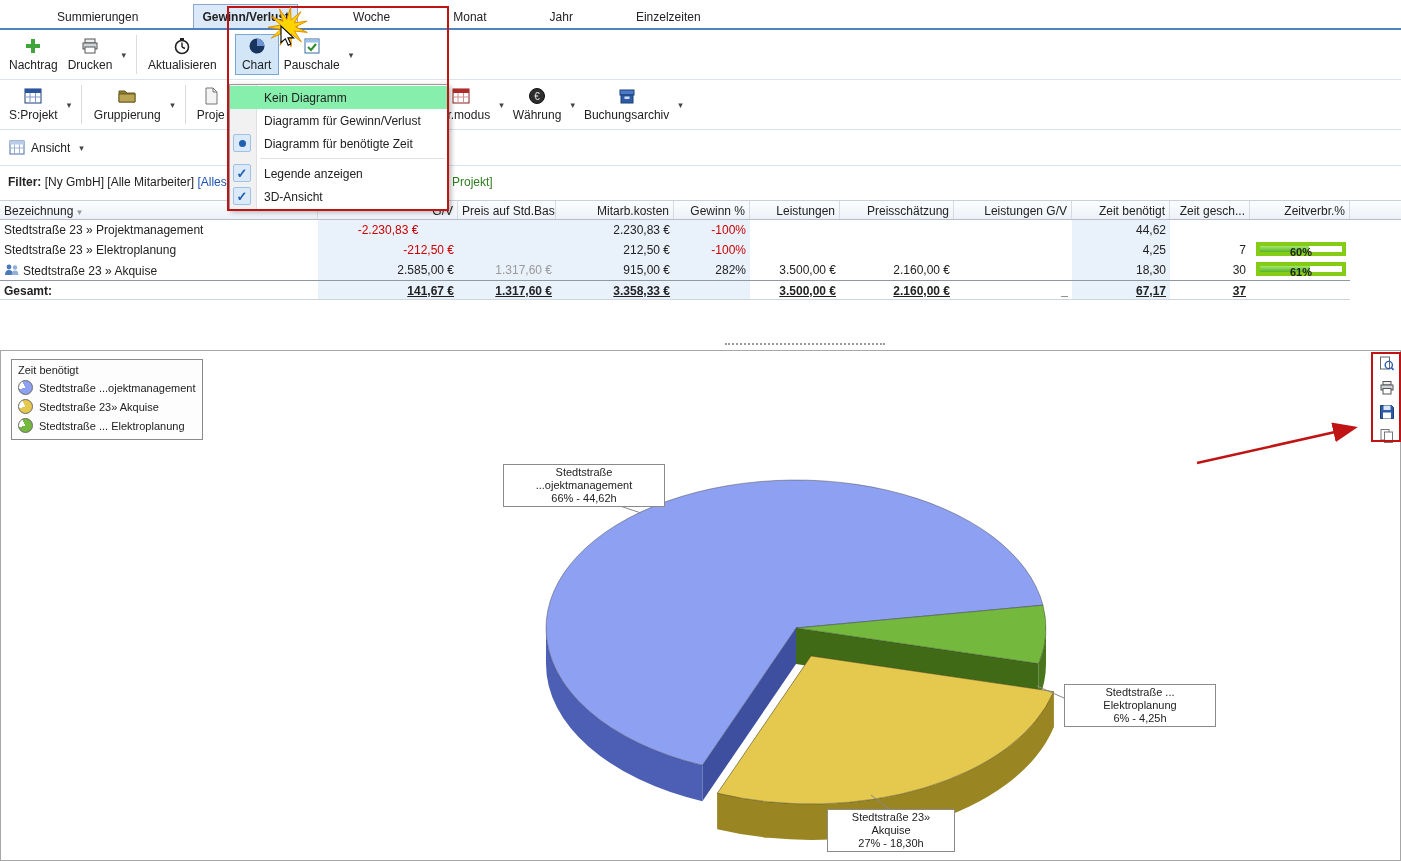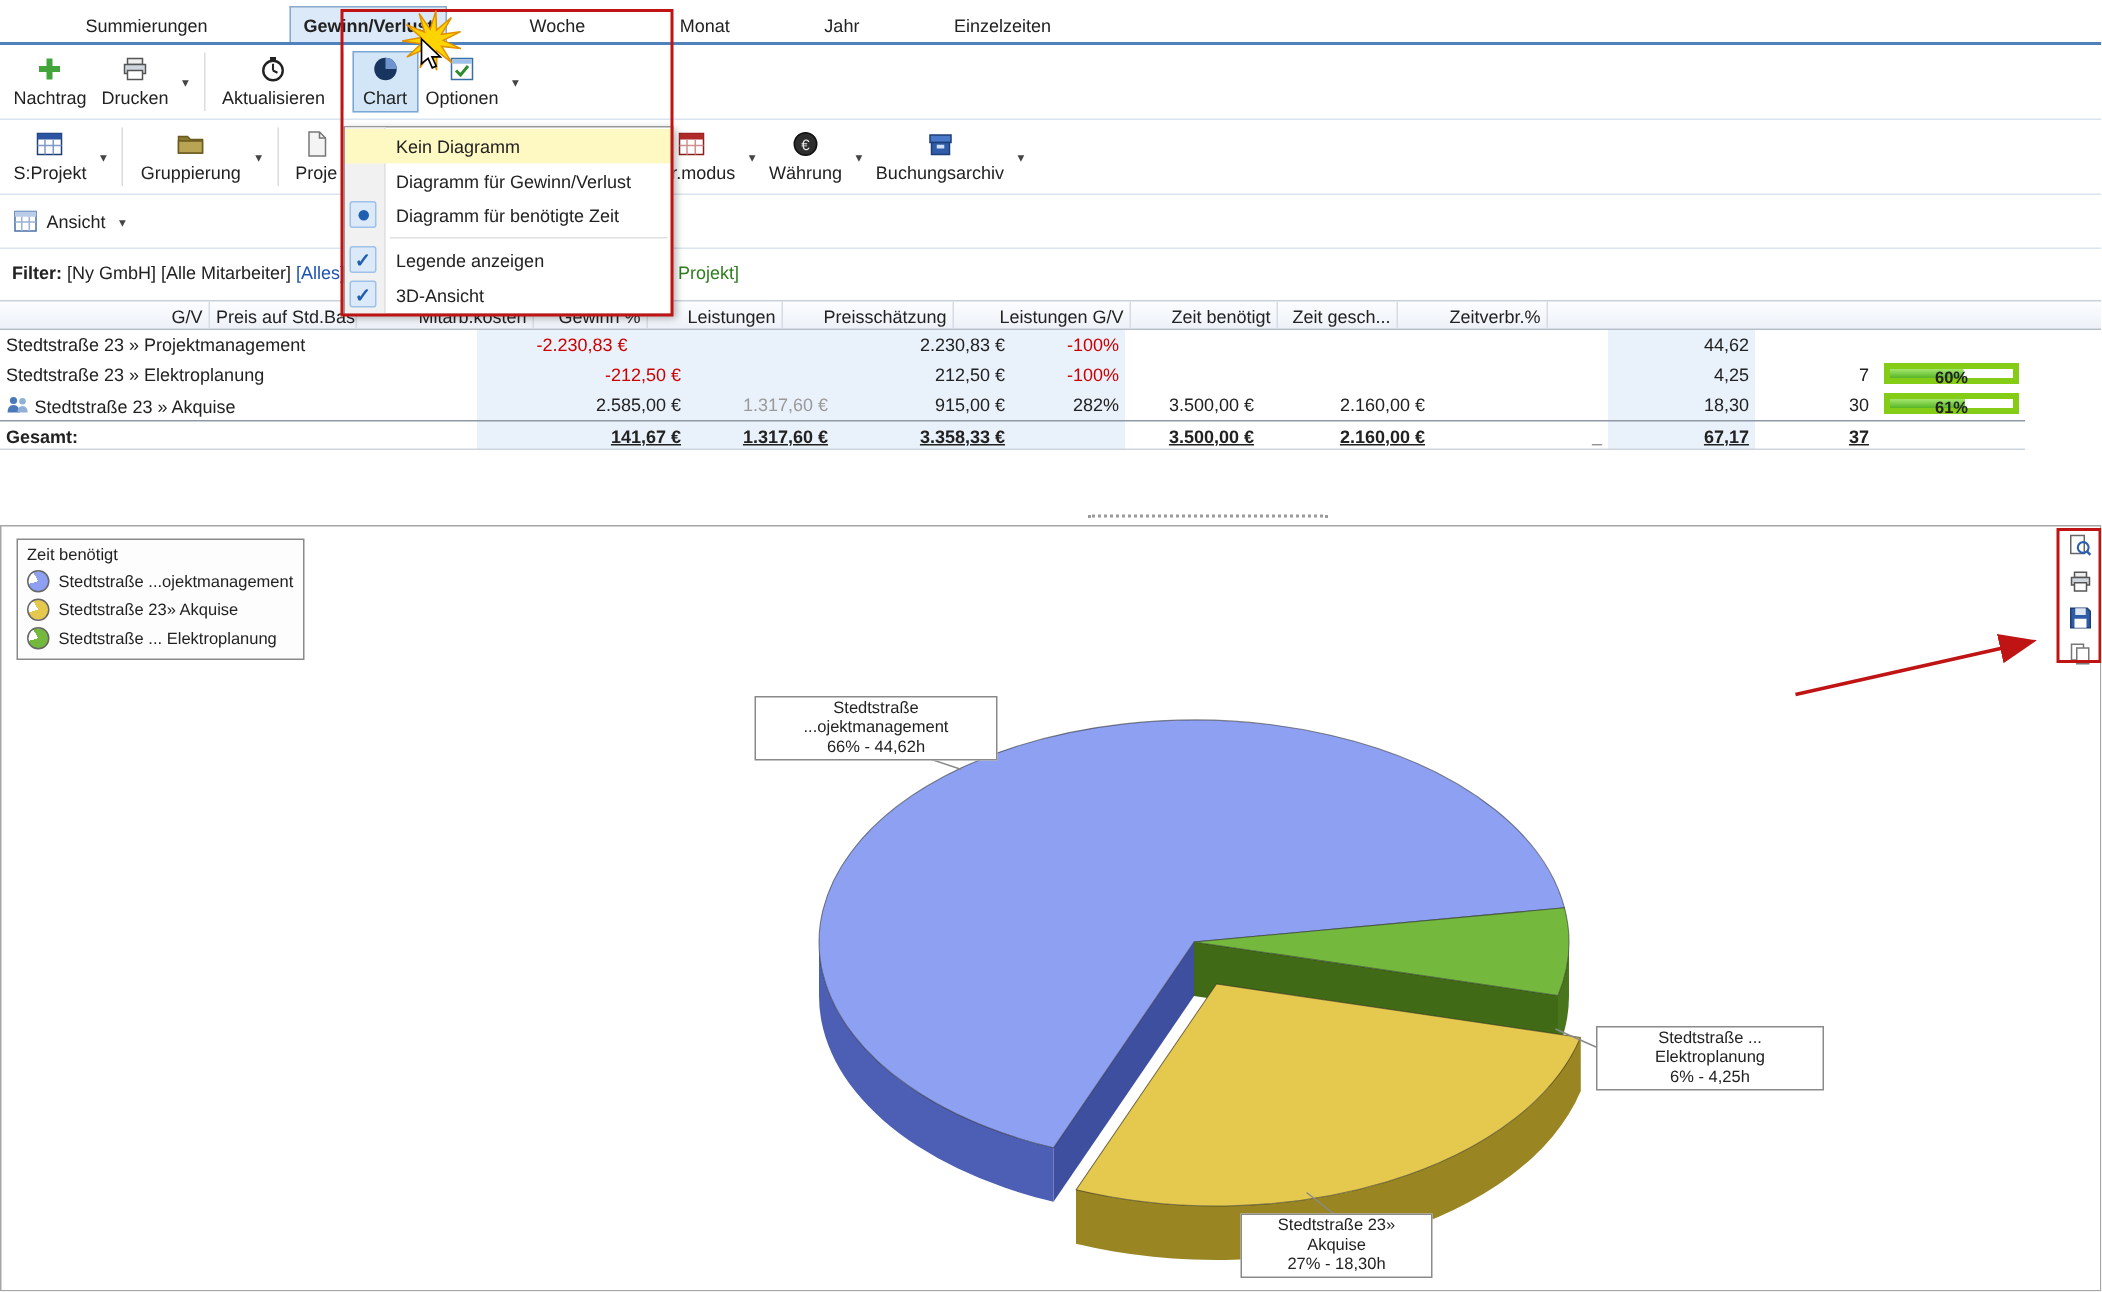--- a/index.html
+++ b/index.html
@@ -71,21 +71,21 @@
   .pie-svg,.overlay-svg{position:absolute;left:0;top:0;}
   .overlay-svg{pointer-events:none;}
   .mini-tb{position:absolute;left:1374px;top:4px;width:24px;display:flex;flex-direction:column;gap:6px;align-items:center;}
   .mini-btn{width:18px;height:18px;display:flex;align-items:center;justify-content:center;}
 
   
   .ctx-menu{position:absolute;left:229px;top:84px;width:218px;background:#fff;border:1px solid #999;
             box-shadow:2px 2px 5px rgba(0,0,0,.3);z-index:30;padding:1px 0;}
   .ctx-gutter{position:absolute;left:0;top:0;bottom:0;width:26px;background:#f1f1f1;border-right:1px solid #e0e0e0;}
   .ctx-item{position:relative;height:23px;display:flex;align-items:center;padding-left:34px;z-index:1;}
-  .ctx-item.hover{background:#fef9c3;}
+  .ctx-item.hover{background:#86efac;}
   .mark{position:absolute;left:3px;top:2px;width:18px;height:18px;box-sizing:border-box;background:#dce9f8;
         border:1px solid #9ec1e8;border-radius:2px;display:flex;align-items:center;justify-content:center;}
   .mark.radio::after{content:"";width:7px;height:7px;border-radius:50%;background:#1e5fb0;}
   .mark.check{color:#1e5fb0;font-weight:700;font-size:13px;}
   .ctx-sep{height:1px;background:#e0e0e0;margin:3px 3px 3px 30px;}
 
   
   .anno-box{position:absolute;border:2px solid #c01414;box-sizing:border-box;pointer-events:none;}
   .anno-box1{z-index:50;}
   .cursor-overlay{position:absolute;left:0;top:0;z-index:60;pointer-events:none;}
@@ -155,21 +155,21 @@
       </div>
       <div class="tb-group">
         <div class="tbtn" style="min-width: 58px;">
           <span class="ticon">
             <svg width="18" height="18" viewBox="0 0 18 18">
               <rect x="2" y="2" width="14" height="14" fill="#fff" stroke="#3a6ea5"></rect>
               <rect x="2.5" y="2.5" width="13" height="3" fill="#9ec1e8"></rect>
               <path d="M5 10 l3 3 l5 -6" stroke="#2e8b2e" stroke-width="2" fill="none"></path>
             </svg>
           </span>
-          <span class="lbl">Optionen</span>
+          <span class="lbl">Pauschale</span>
         </div>
         <span class="tb-arrow">▾</span>
       </div>
     </div>
   <div class="tbrow tb2">
       <div class="tb-group">
         <div class="tbtn" style="min-width: 58px;">
           <span class="ticon">
             <svg width="18" height="18" viewBox="0 0 18 18">
               <rect x="1" y="2" width="16" height="14" fill="#fff" stroke="#1d3f77"></rect>
@@ -262,20 +262,21 @@
       </div>
     </div>
 
   <div class="filter-row">
     <span class="filter-label">Filter:</span><span> [Ny GmbH] [Alle Mitarbeiter] </span><span class="filter-link">[Alles]</span>
     <span class="filter-project">Projekt]</span>
   </div>
 
   <div class="table">
     <div class="thead">
+        <div class="th" style="width: 318px; text-align: left;">Bezeichnung<span class="sort"> ▼</span></div>
         <div class="th" style="width: 140px; text-align: right;">G/V</div>
         <div class="th" style="width: 98px; text-align: right;">Preis auf Std.Basis</div>
         <div class="th" style="width: 118px; text-align: right;">Mitarb.kosten</div>
         <div class="th" style="width: 76px; text-align: right;">Gewinn %</div>
         <div class="th" style="width: 90px; text-align: right;">Leistungen</div>
         <div class="th" style="width: 114px; text-align: right;">Preisschätzung</div>
         <div class="th" style="width: 118px; text-align: right;">Leistungen G/V</div>
         <div class="th" style="width: 98px; text-align: right;">Zeit benötigt</div>
         <div class="th" style="width: 80px; text-align: right;">Zeit gesch...</div>
         <div class="th" style="width: 100px; text-align: right;">Zeitverbr.%</div>

